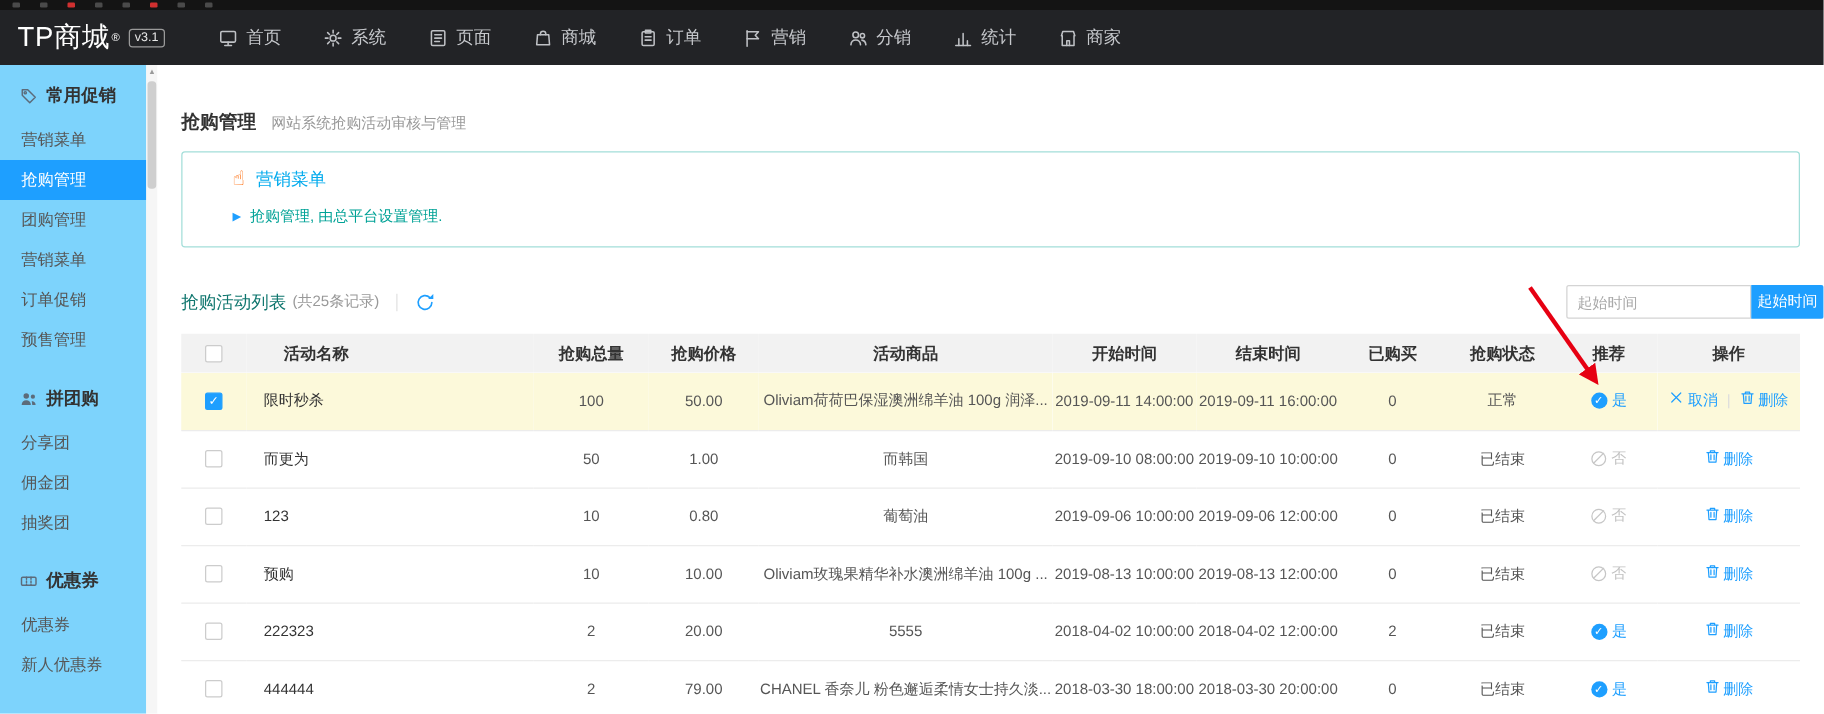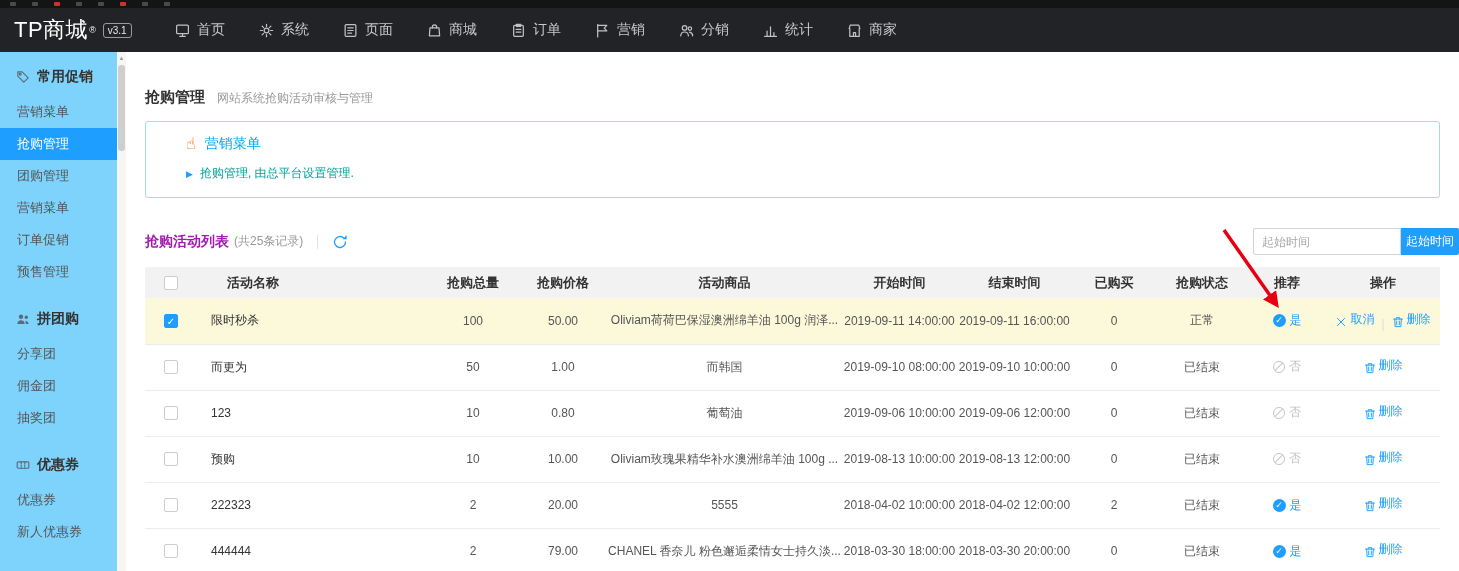--- a/index.html
+++ b/index.html
@@ -45,21 +45,21 @@
   .page-title{font-size:15px;font-weight:bold;color:#333}
   .page-sub{font-size:12px;color:#999}
 
   .tips{margin-top:14px;border:1px solid var(--tip-border);border-radius:3px;padding:13px 20px 15px 40px}
   .tips-line1{display:flex;align-items:center;gap:9px;font-size:14px;color:var(--tip-title)}
   .hand{color:#f60;font-size:16px;line-height:16px}
   .tips-line2{margin-top:12px;display:flex;align-items:center;gap:7px;font-size:12px;color:var(--tip-text)}
   .tri{color:var(--accent);font-size:9px}
 
   .list-head{margin-top:30px;margin-right:-19px;display:flex;align-items:center}
-  .list-title{font-size:14px;font-weight:bold;color:#a21caf}
+  .list-title{font-size:14px;font-weight:normal;color:#0f766e}
   .list-count{font-size:12px;color:#999;margin-left:5px}
   .vdiv{width:1px;height:14px;background:#e2e2e2;margin:0 14px}
   .refresh{width:16px;height:16px;color:var(--accent);cursor:pointer}
   .spacer{flex:1}
   .time-input{width:148px;height:27px;border:1px solid #d4d4d4;border-radius:2px 0 0 2px;padding:0 8px;font-size:12px;color:#333;outline:none}
   .time-input::placeholder{color:#a9a9a9}
   .time-btn{width:58px;height:27px;background:var(--accent);color:#fff;border:none;font-size:12px;border-radius:0 2px 2px 0;cursor:pointer}
 
   
   table{width:100%;margin-top:12px;border-collapse:collapse;table-layout:fixed}
@@ -73,21 +73,21 @@
   tr.hl td{background:var(--highlight-row)}
   .cb{display:inline-block;width:14px;height:14px;border:1px solid #ccc;border-radius:2px;background:#fff;vertical-align:middle;cursor:pointer;
       font-size:10px;line-height:13px;text-align:center;color:#fff}
   .cb.checked{background:var(--accent);border-color:var(--accent)}
   .rec{display:inline-flex;align-items:center;gap:4px;cursor:pointer}
   .rec-yes .rec-ic{display:inline-block;width:13px;height:13px;border-radius:50%;background:var(--accent);color:#fff;font-size:9px;line-height:13px;text-align:center}
   .rec-yes .rec-tx{color:var(--accent)}
   .rec-no .rec-ic{display:inline-block;width:12px;height:12px;border:1.3px solid #c6c6c6;border-radius:50%;position:relative}
   .rec-no .rec-ic::after{content:'';position:absolute;left:-1.2px;top:4.2px;width:12px;height:1.3px;background:#c6c6c6;transform:rotate(-45deg)}
   .rec-no .rec-tx{color:#c2c2c2}
-  .act{color:var(--accent);cursor:pointer;display:inline-flex;align-items:flex-end;gap:3px;font-size:12px;text-decoration:none}
+  .act{color:var(--accent);cursor:pointer;display:inline-flex;align-items:flex-start;gap:3px;font-size:12px;text-decoration:none}
   .act .icn{width:12px;height:12px}
   .act-sep{color:#ddd;margin:0 7px}
 
   
   .arrow-overlay{position:absolute;left:1208px;top:222px;z-index:10;pointer-events:none}
 </style>
 </head>
 <body>
 
 <div class="browser-strip">

